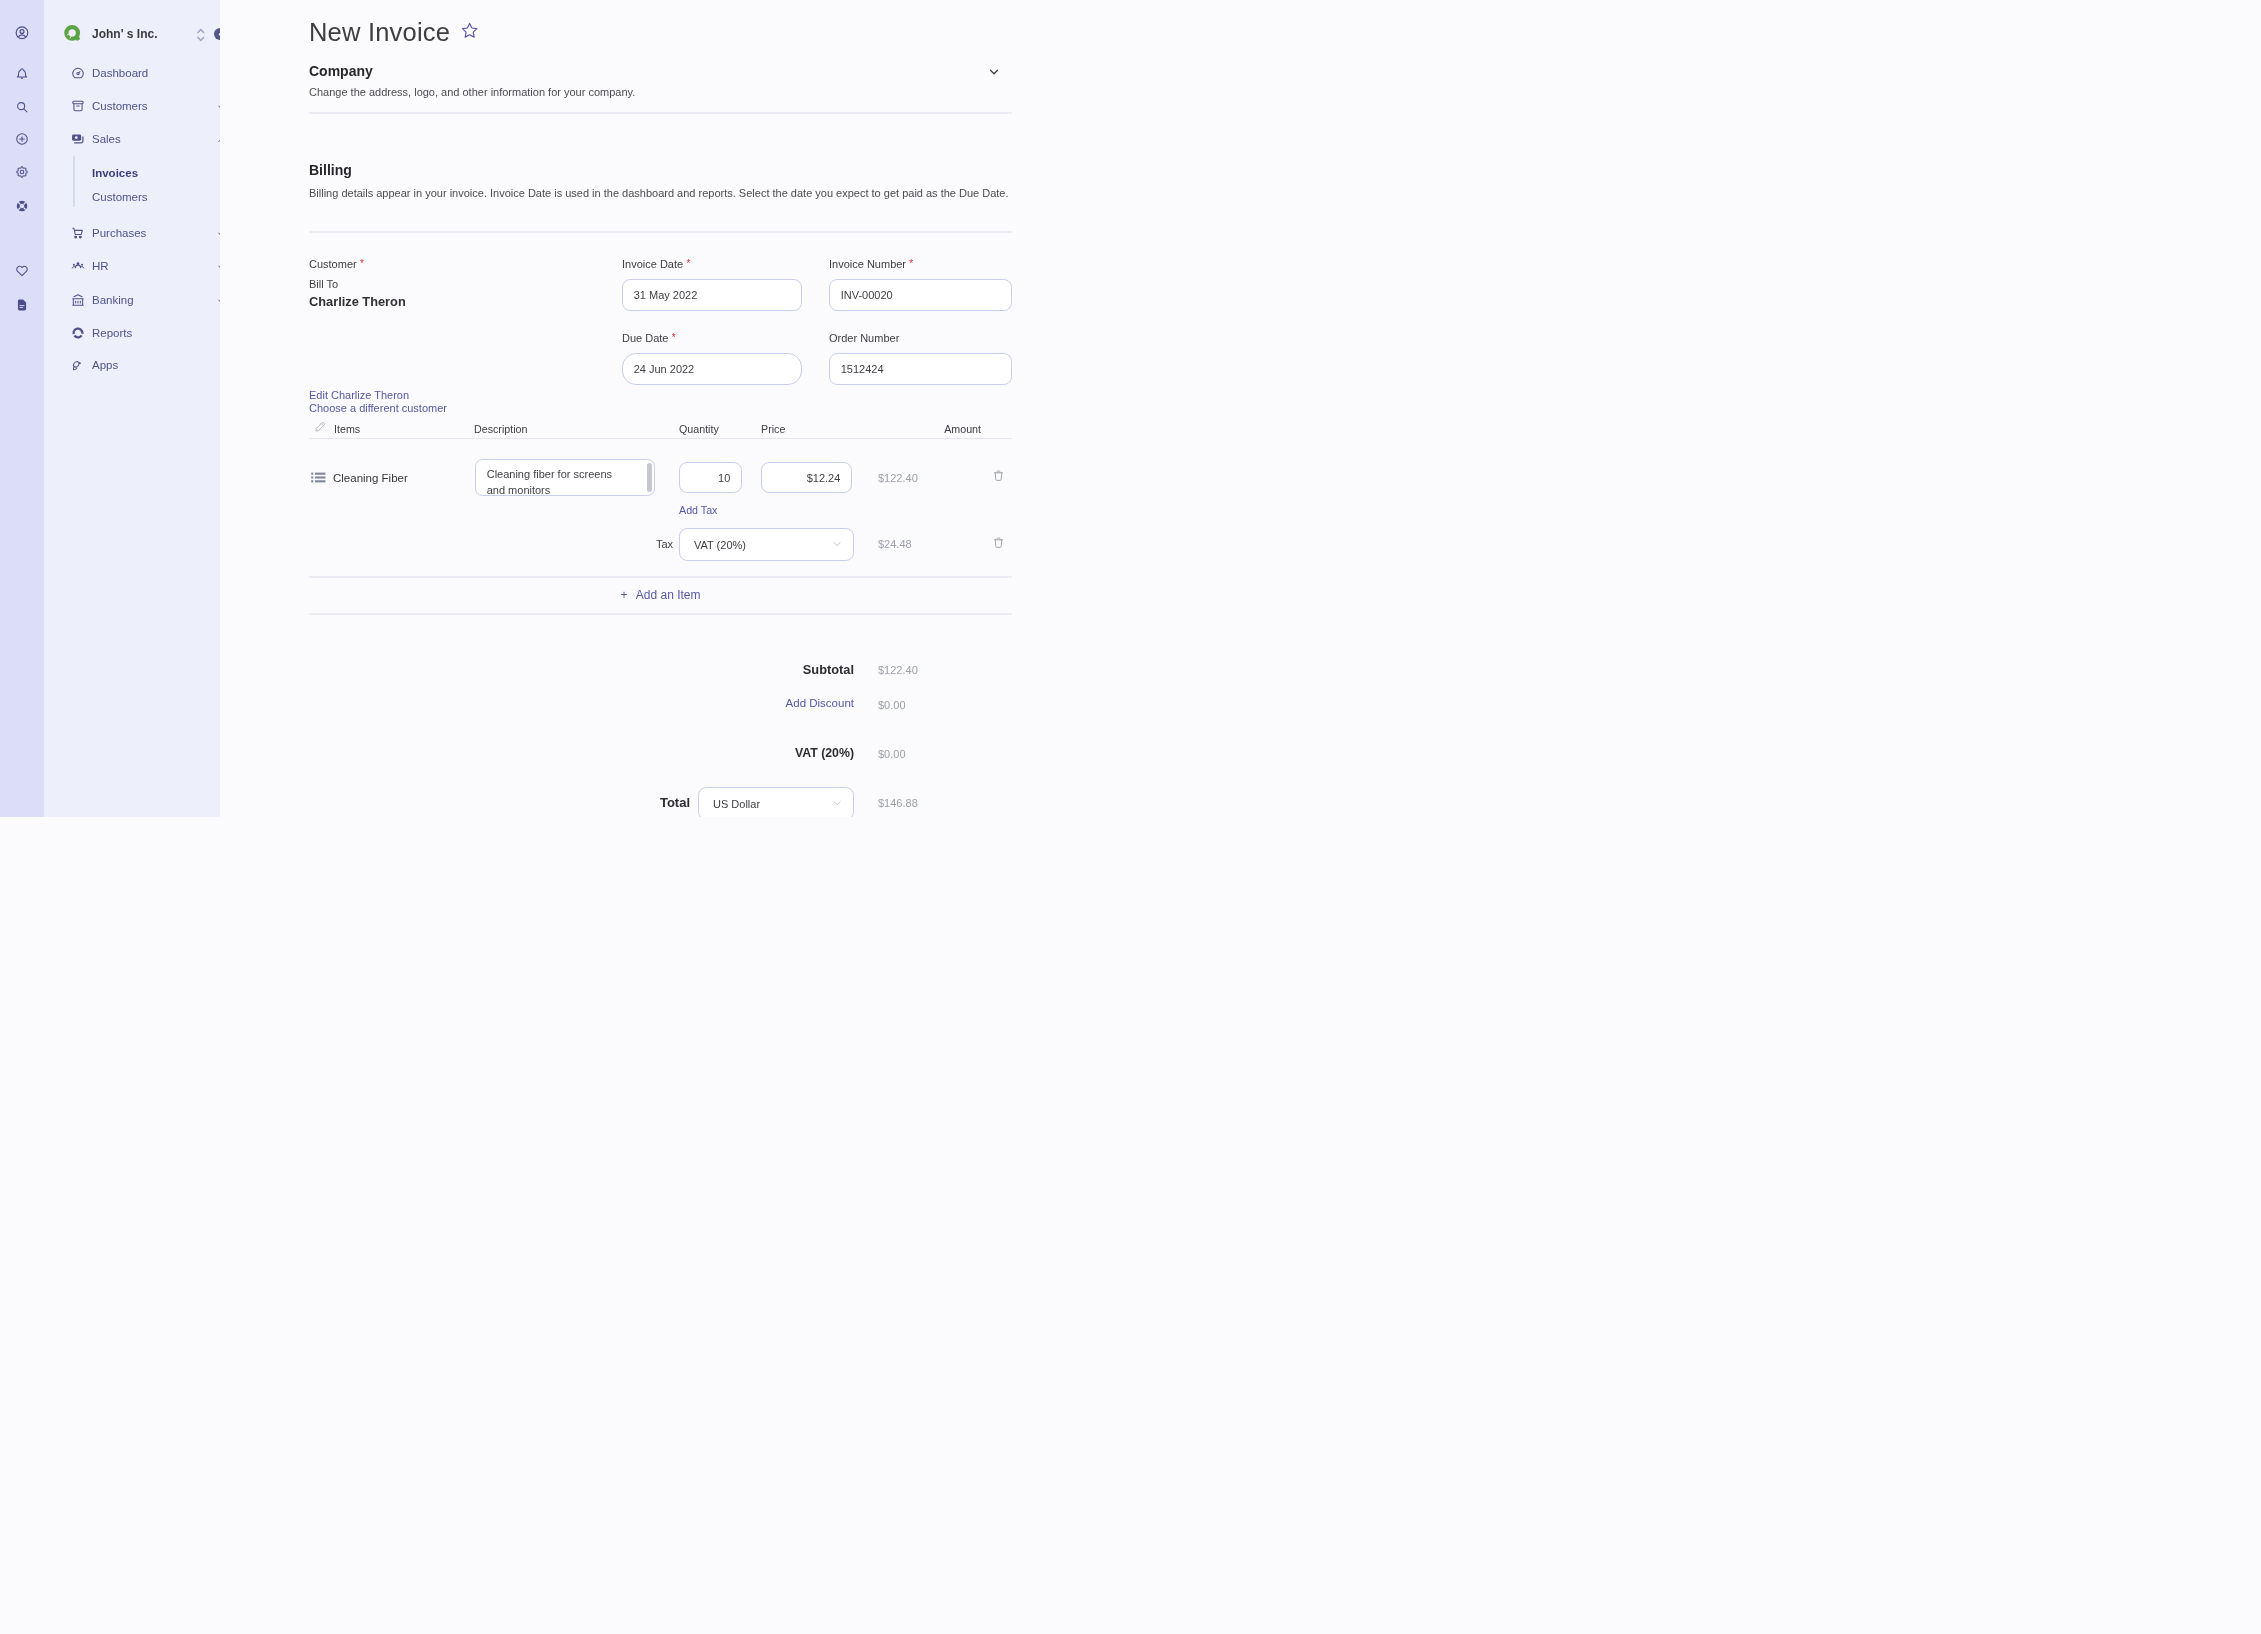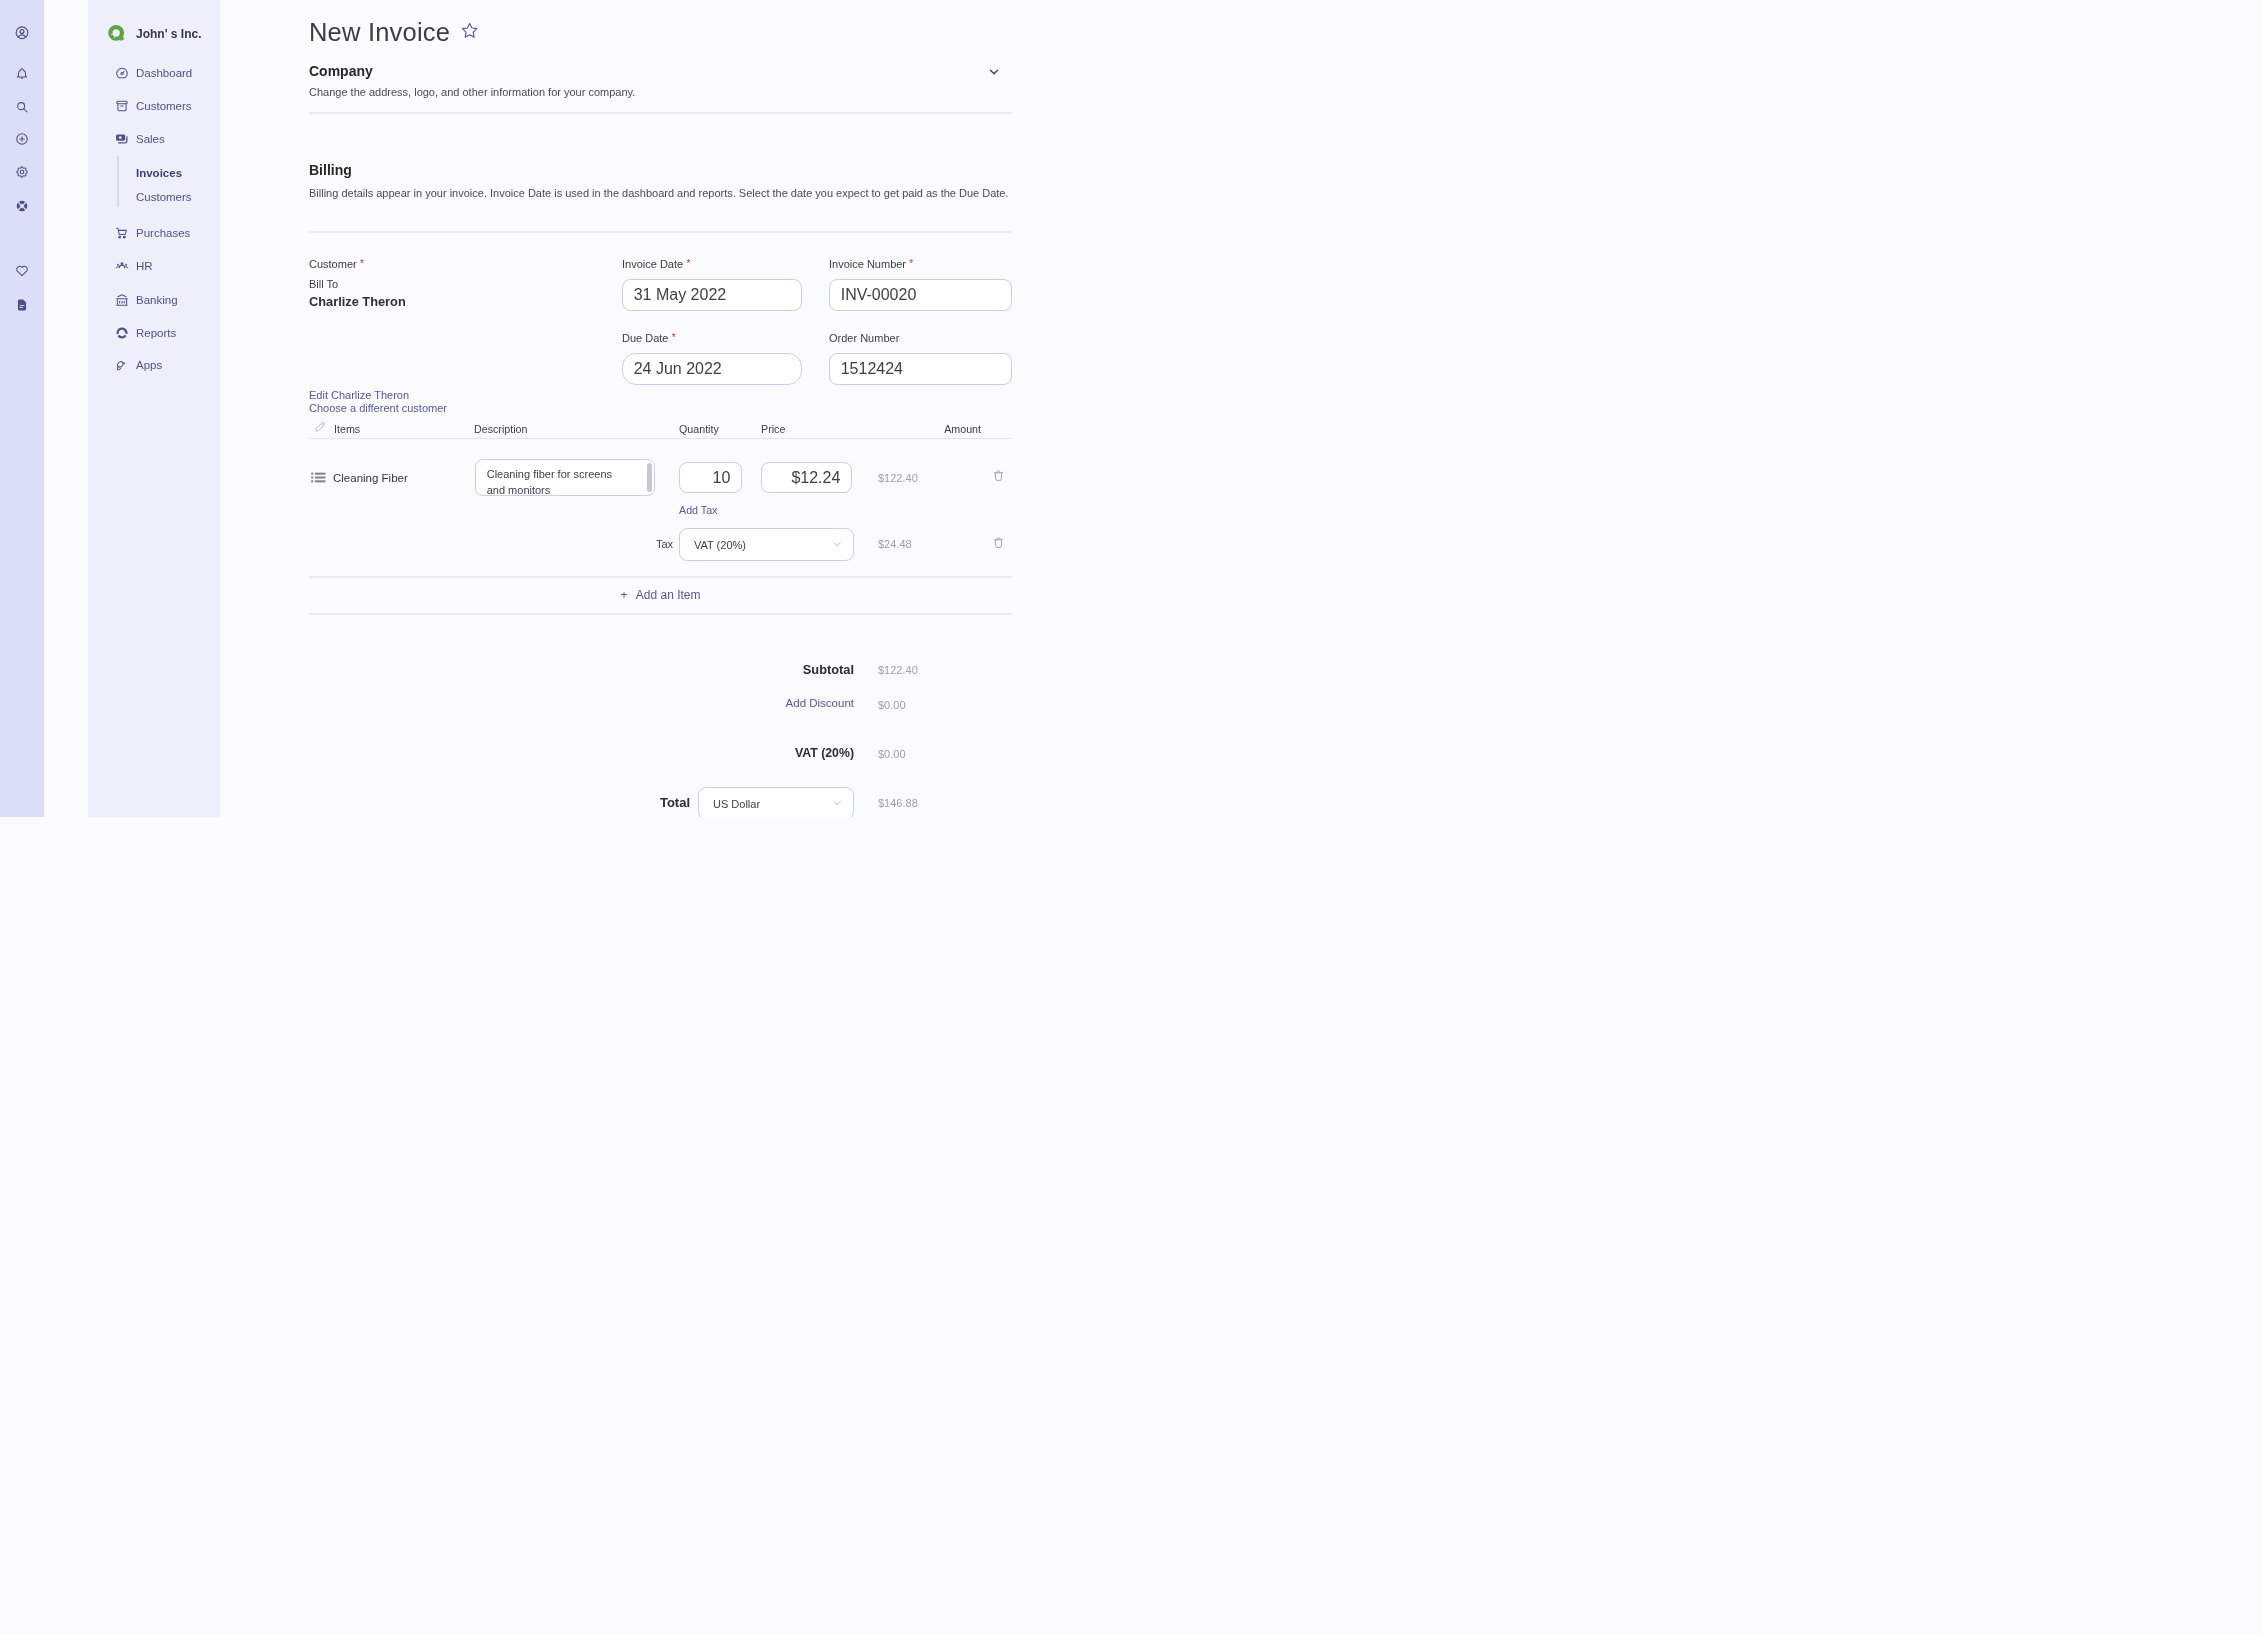--- a/index.html
+++ b/index.html
@@ -3,33 +3,33 @@
 <meta charset="utf-8">
 <style>
   html,body{margin:0;padding:0;width:1131px;height:817px;overflow:hidden;
     font-family:"Liberation Sans",sans-serif;background:#fbfbfd;}
   .app{position:relative;width:1131px;height:817px;overflow:hidden;}
   .abs{position:absolute;}
   
   .rail{position:absolute;left:0;top:0;width:44px;height:100%;background:#dbdef6;}
   .ric{position:absolute;left:50%;transform:translateX(-50%);cursor:pointer;line-height:0;}
   
-  .sidebar{position:absolute;left:44px;top:0;width:176px;height:100%;background:#edeffb;margin-left:44px;}
+  .sidebar{position:absolute;left:44px;top:0;width:176px;height:100%;background:#edeffb;}
   .nav{position:absolute;left:0;width:176px;height:21.4px;cursor:pointer;color:#50538b;font-size:11.5px;padding-left:20px;}
   .nav .ni{position:absolute;left:27px;top:3.3px;line-height:0;}
   .nav .nl{position:absolute;left:48px;top:4.1px;white-space:nowrap;}
   .nav .nc{position:absolute;right:13px;top:5.8px;line-height:0;}
   .nav.active .nl{font-weight:700;color:#3c3f7c;}
   
   .main{position:absolute;left:220px;top:0;width:911px;height:100%;background:#fbfbfd;}
   .hr{position:absolute;height:1.6px;background:#ebecf3;border-radius:0.8px;width:703px;left:89px;}
   .lbl{position:absolute;font-size:11px;color:#3d3d44;white-space:nowrap;}
   .red{color:#e12d2d;margin-left:3.3px;font-size:10px;vertical-align:0.8px;}
   .inp{position:absolute;border:1.2px solid #c9cdee;border-radius:8.2px;background:#fff;
-       font-family:inherit;font-size:16px;color:#3f3f46;padding:0 10.7px;box-sizing:border-box;outline:none;}
+       font-family:inherit;font-size:11px;color:#3f3f46;padding:0 10.7px;box-sizing:border-box;outline:none;}
   .inp.r{text-align:right;}
   .sel{position:absolute;border:1.2px solid #c9cdee;border-radius:8.2px;background:#fff;display:flex;
        align-items:center;justify-content:space-between;padding:0 10px 0 14px;font-size:11px;
        color:#3f3f46;box-sizing:border-box;cursor:pointer;}
   .lnk{color:#5558a7;cursor:pointer;}
   .th{position:absolute;font-size:10.7px;color:#3d3d44;white-space:nowrap;}
   .amt{position:absolute;width:103px;text-align:left;font-size:11px;color:#9da0a9;white-space:nowrap;}
   .tlab{position:absolute;width:274px;text-align:right;font-weight:700;color:#2c2c32;font-size:12.8px;white-space:nowrap;}
   .addr{font-size:11px;line-height:13px;color:#4b4b52;}
   .descbox{position:absolute;left:255px;top:459px;width:180px;height:37px;border:1.2px solid #c9cdee;

